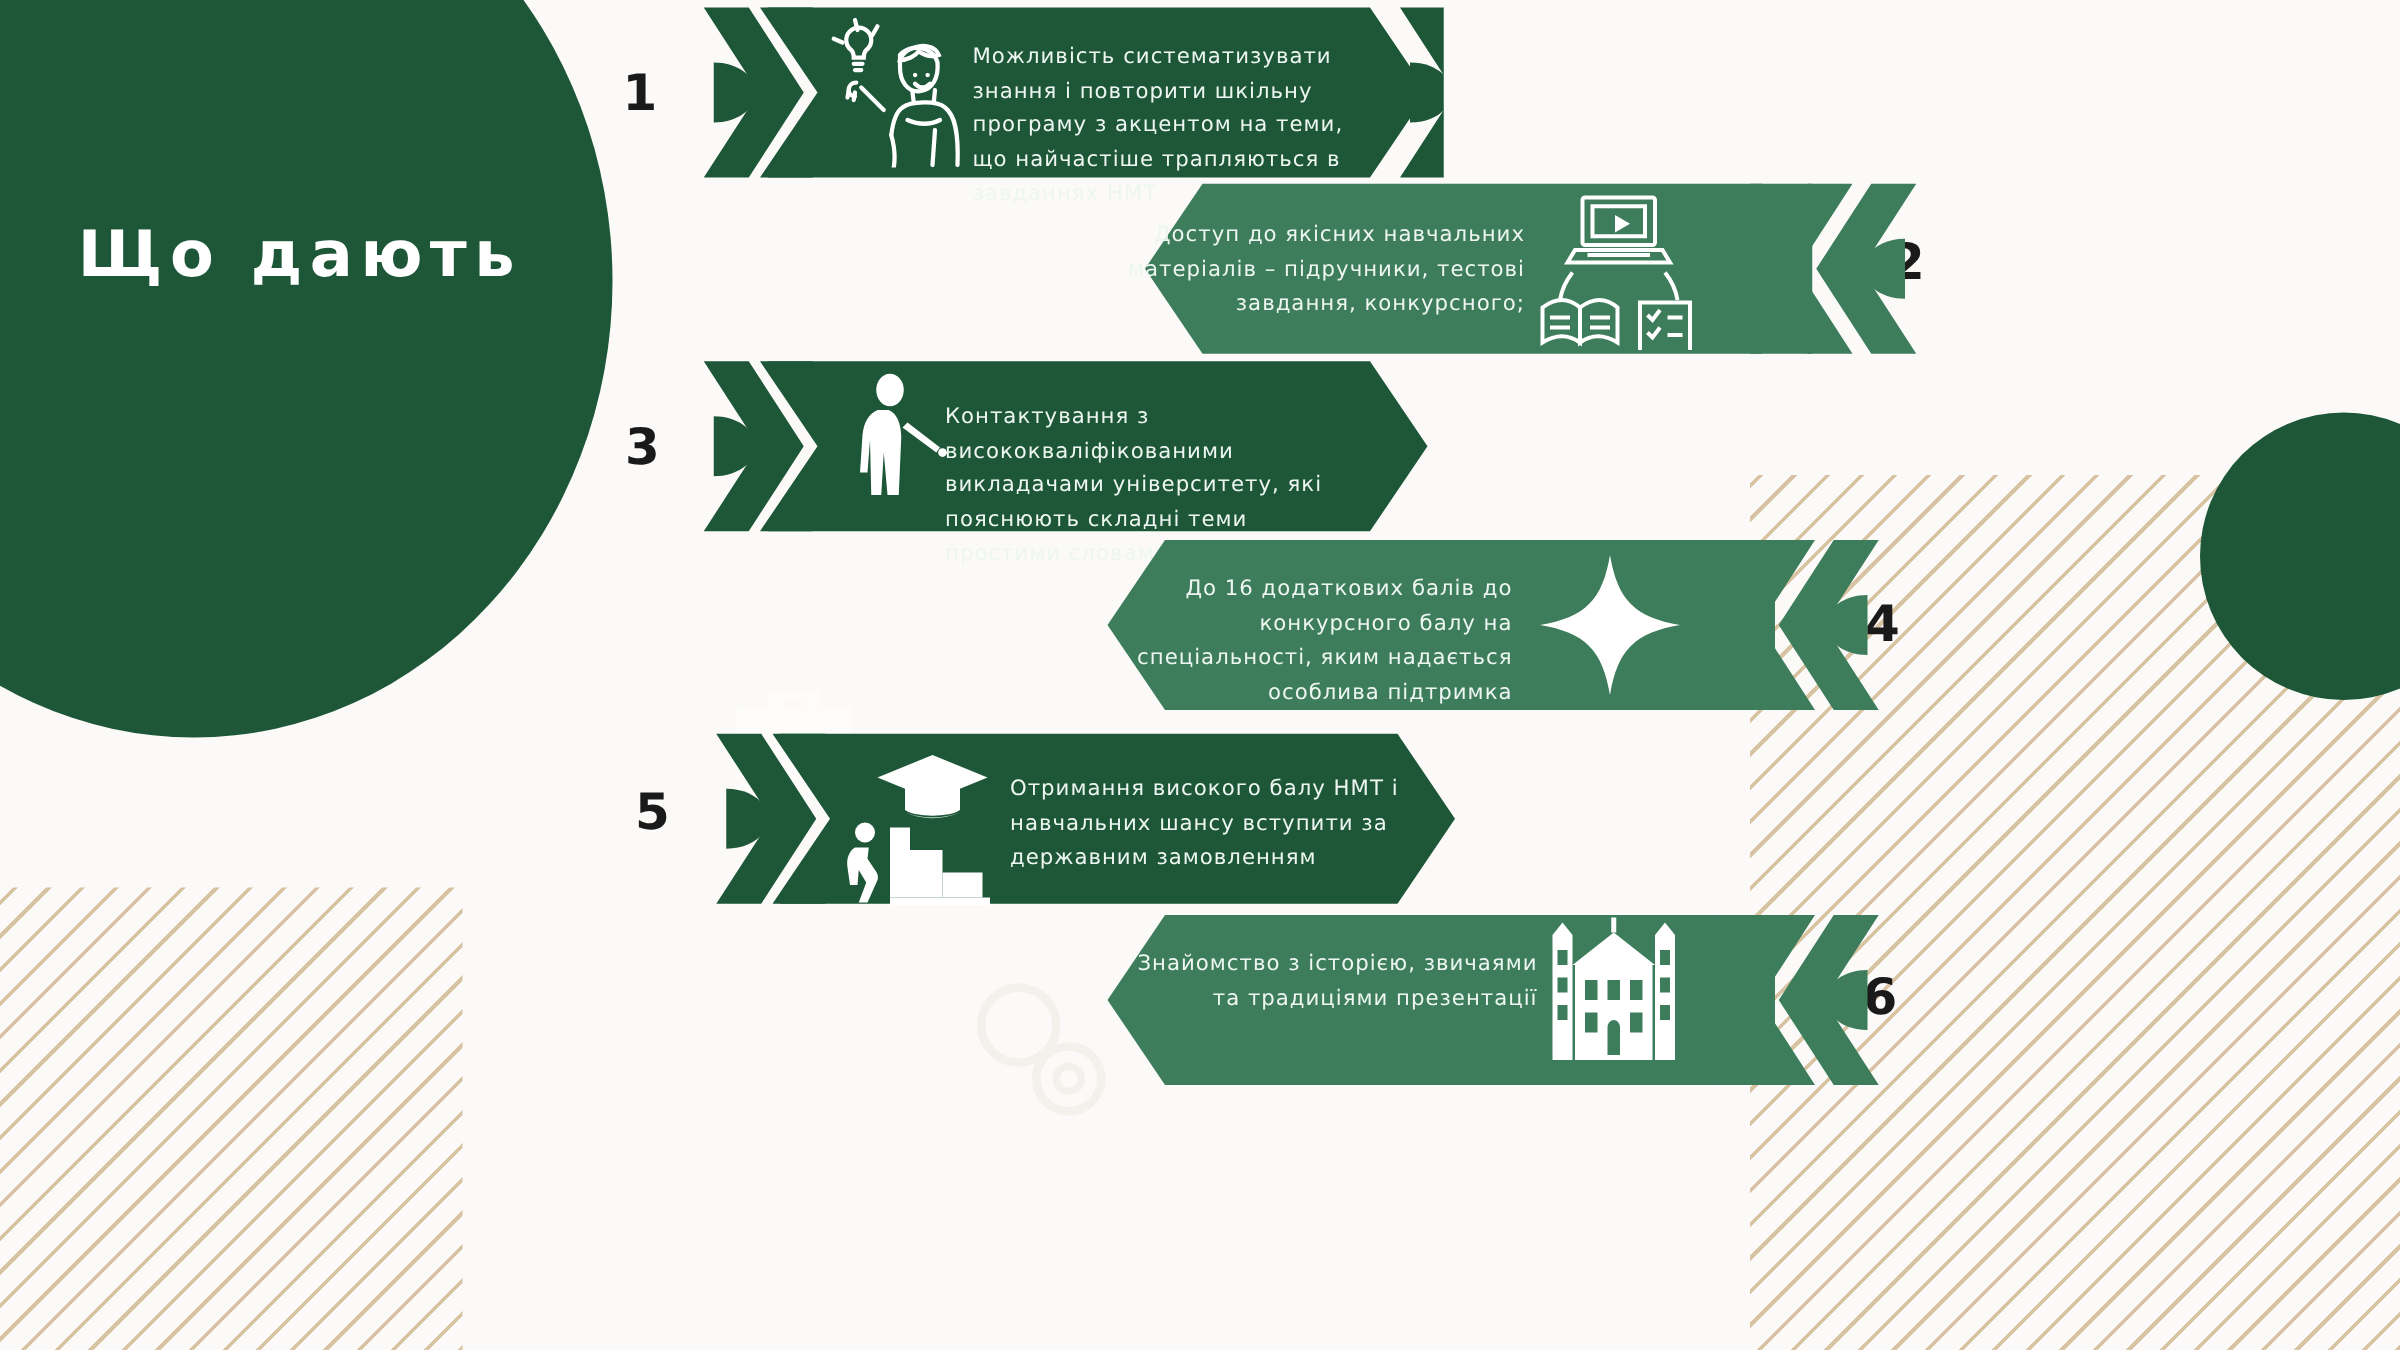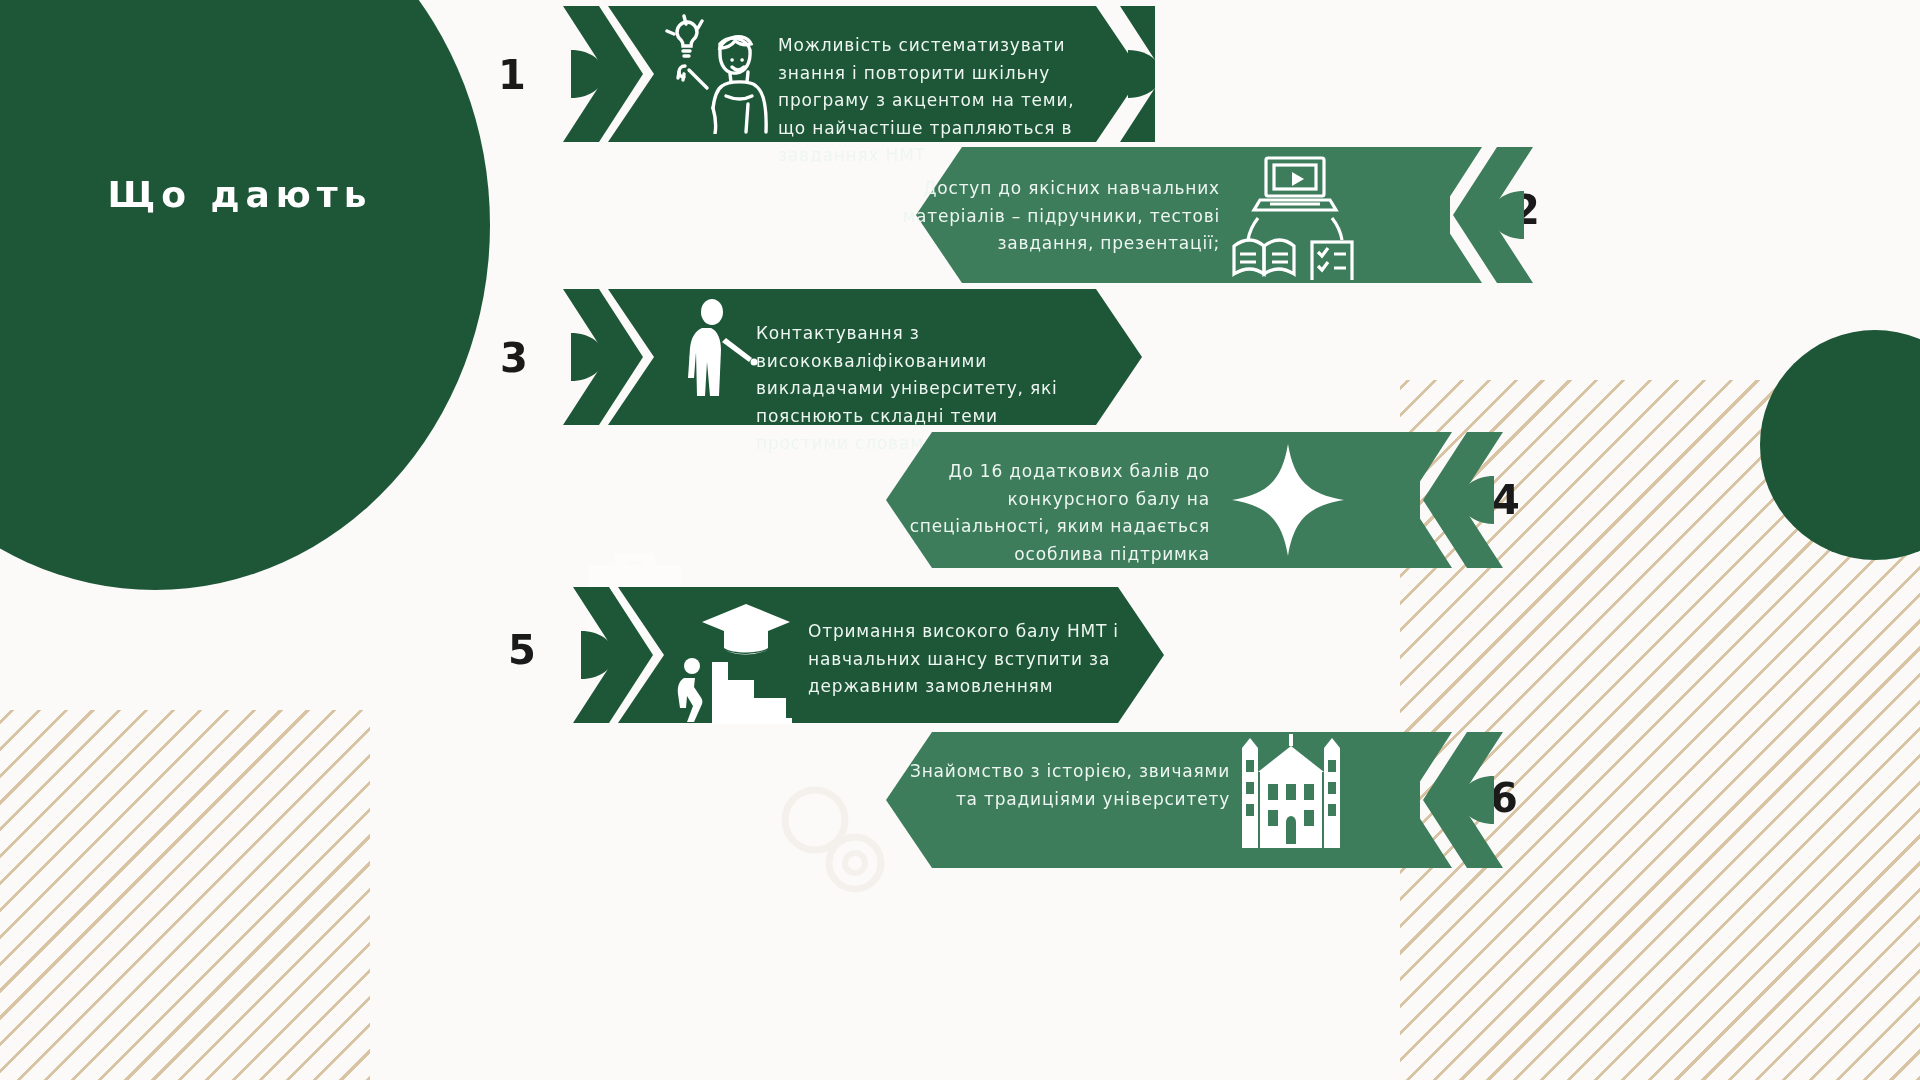--- a/index.html
+++ b/index.html
@@ -38,21 +38,21 @@
     left:-180px; top:-140px; width:670px; height:730px;
     border-radius:50%; background:#1d5738; z-index:2;
   }
 
   
   .title-wrap {
     position:absolute; left:0; top:170px; width:480px;
     z-index:3; text-align:center;
   }
   .title-wrap .line {
-    color:#ffffff; font-weight:bold; font-size:36px;
+    color:#ffffff; font-weight:bold; font-size:51px;
     letter-spacing:6px; line-height:1.38;
     font-family:"DejaVu Sans", sans-serif;
   }
 
   
   .wm-briefcase { left:575px; top:535px; z-index:1; opacity:.55; }
   .wm-gear { left:770px; top:775px; z-index:1; opacity:.5; }
 
   
   .row { position:absolute; z-index:4; }
@@ -166,21 +166,21 @@
       <path d="M62 22 l12 7 l-12 7z" fill="#ffffff" stroke="none"></path>
       <path d="M28 68 q-8 10 -10 22 M102 68 q8 10 10 22"></path>
       <path d="M4 96 q16-12 30 0 v28 q-14-10 -30 0z"></path>
       <path d="M34 96 q16-12 30 0 v28 q-16-10 -30 0z"></path>
       <path d="M10 104 h16 M10 112 h16 M42 104 h16 M42 112 h16"></path>
       <rect x="82" y="92" width="40" height="40"></rect>
       <path d="M88 102 l4 4 l6-8 M104 104 h12 M88 116 l4 4 l6-8 M104 118 h12"></path>
     </g>
   </svg>
 
-  <div class="txt right" style="left:900px; top:175px; width:320px;">Доступ до якісних навчальних матеріалів – підручники, тестові завдання, презентації;</div>
+  <div class="txt right" style="left:900px; top:175px; width:320px;">Доступ до якісних навчальних матеріалів – підручники, тестові завдання, конкурсного;</div>
 </div>
 
 <div class="row">
   <div class="num" style="left:500px; top:338px;">3</div>
 
   <svg class="bar" style="left:555px; top:285px;" width="620" height="145" viewBox="0 0 620 145">
     <path d="M8 4 L44 4 L88 72 L44 140 L8 140 L52 72 Z" fill="#1d5738"></path>
     <path d="M59 4 L95 4 L139 72 L95 140 L59 140 L103 72 Z" fill="#1d5738"></path>
     <path d="M16 48 C35 48 47 58 53 72 C47 86 35 96 16 96 Z" fill="#1d5738"></path>
   </svg>
@@ -292,14 +292,14 @@
       <rect x="88" y="72" width="8" height="12"></rect>
       <rect x="28" y="52" width="10" height="16"></rect>
       <rect x="46" y="52" width="10" height="16"></rect>
       <rect x="64" y="52" width="10" height="16"></rect>
       <rect x="28" y="78" width="10" height="16"></rect>
       <rect x="64" y="78" width="10" height="16"></rect>
       <path d="M46 90 a5 6 0 0 1 10 0 v22 h-10z"></path>
     </g>
   </svg>
 
-  <div class="txt right" style="left:900px; top:758px; width:330px;">Знайомство з історією, звичаями та традиціями університету</div>
+  <div class="txt right" style="left:900px; top:758px; width:330px;">Знайомство з історією, звичаями та традиціями презентації</div>
 </div>
 
 </body></html>

